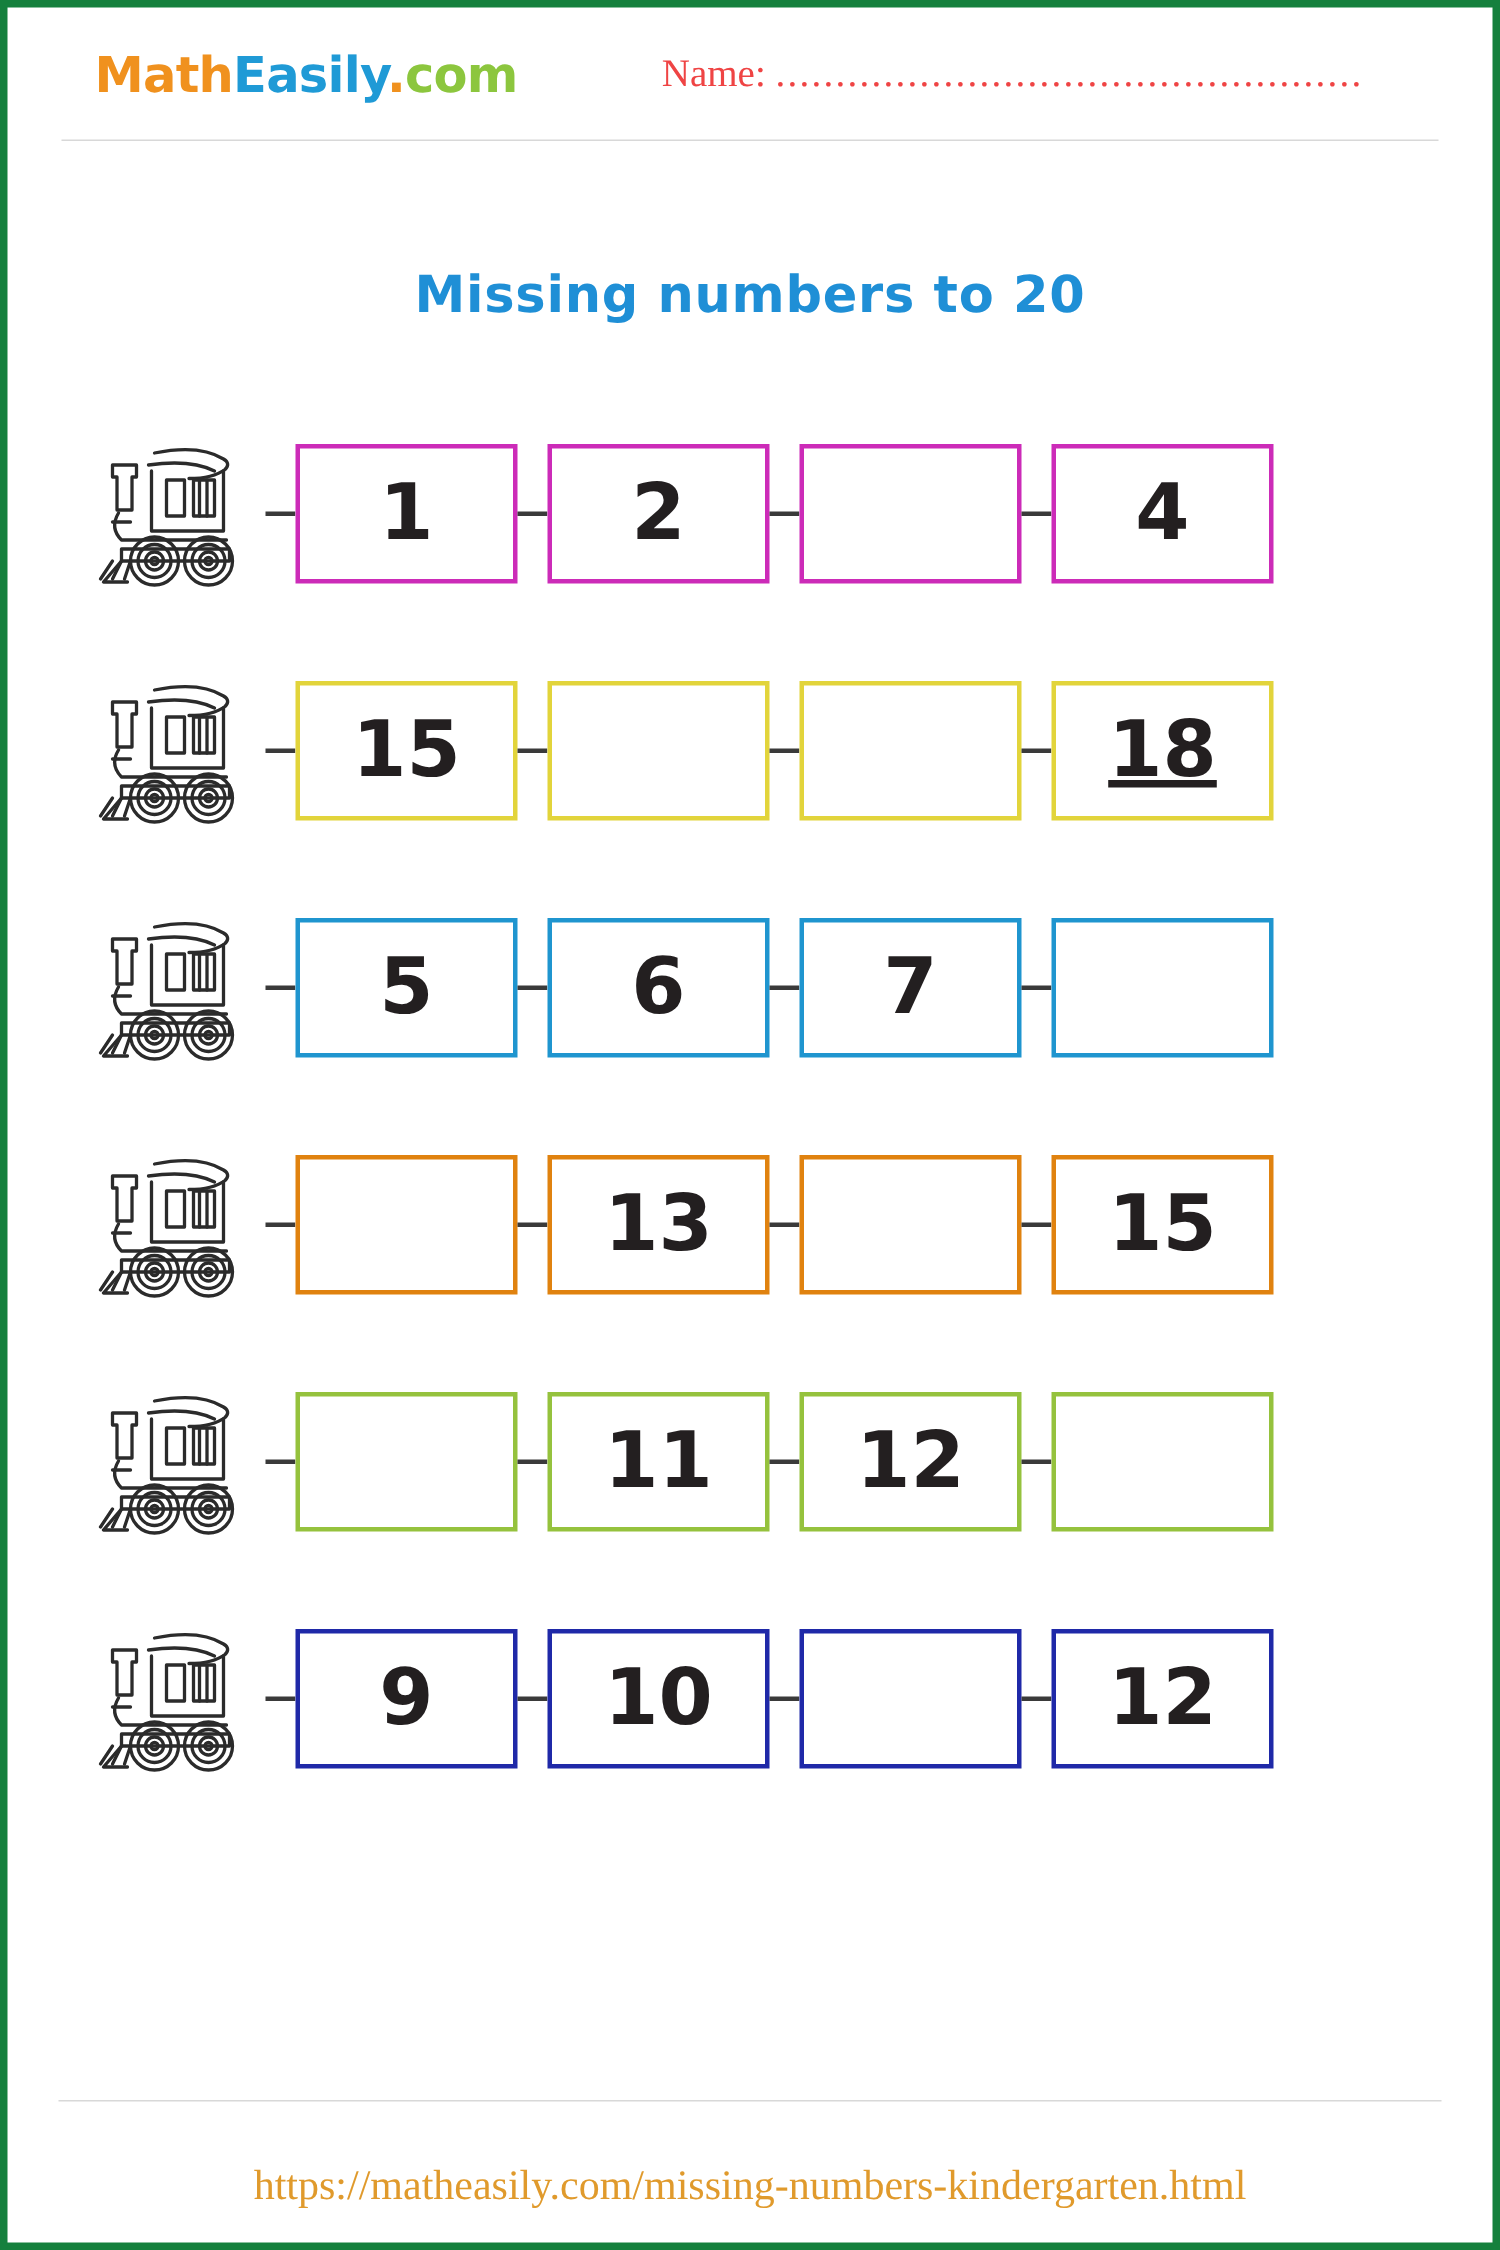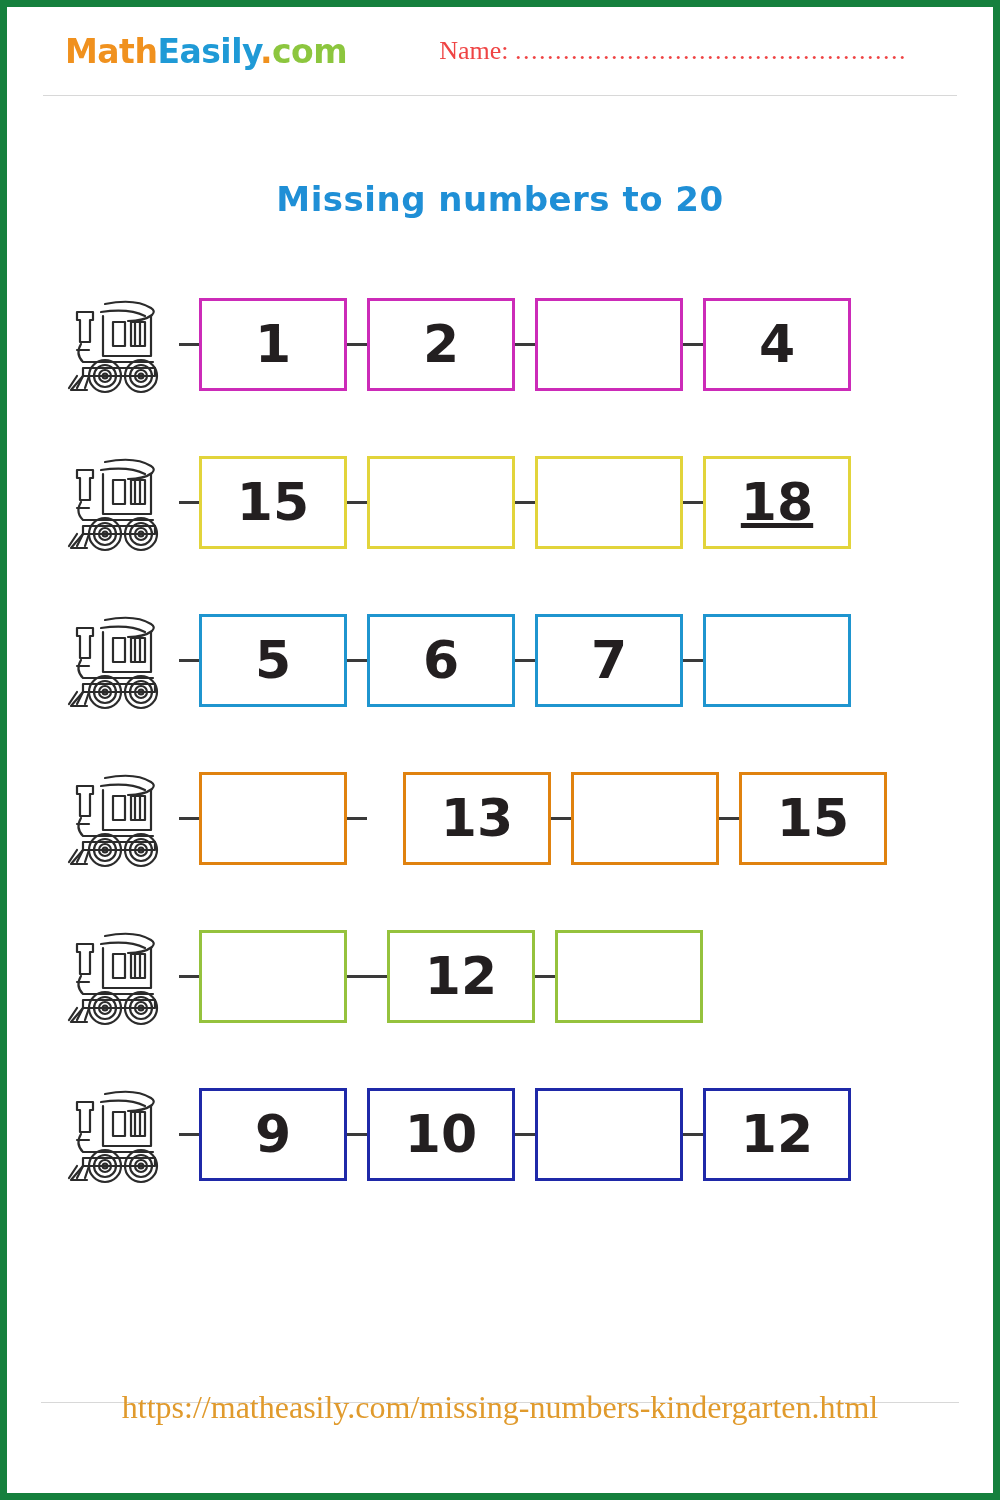--- a/index.html
+++ b/index.html
@@ -11,21 +11,21 @@
     height: 1500px;
     background: #ffffff;
     font-family: "Liberation Sans", sans-serif;
     overflow: hidden;
   }
   .page {
     position: relative;
     width: 1000px;
     height: 1500px;
     box-sizing: border-box;
-    border: 7px solid #15803d;
+    border: 5px solid #15803d;
     background: #ffffff;
   }
   .sheet {
     position: absolute;
     inset: 0;
     padding: 0 34px;
     box-sizing: border-box;
   }
 
   
@@ -118,24 +118,24 @@
     left: 34px;
     right: 34px;
     top: 1395px;
     height: 1px;
     background: #d8d8d8;
   }
   .footer {
     position: absolute;
     left: 0;
     right: 0;
-    top: 1382px;
+    top: 1437px;
     text-align: center;
     font-family: "Liberation Serif", serif;
-    font-size: 32px;
+    font-size: 28px;
     color: #e09a2c;
   }
 </style>
 </head>
 <body>
 
 <div class="page">
   <div class="sheet">
 
     <div class="header">
@@ -316,21 +316,21 @@
     <circle cx="80" cy="86" r="16"></circle>
     <circle cx="80" cy="86" r="11"></circle>
     <circle cx="80" cy="86" r="6"></circle>
     <circle cx="80" cy="86" r="2.4"></circle>
   </g>
 </svg>
           </div>
           <div class="dash"></div>
           <div class="box" style="border-color: rgb(224, 130, 15);"></div>
           <div class="dash"></div>
-          <div class="box" style="border-color: rgb(224, 130, 15); margin-left: 36px;">13</div>
+          <div class="box" style="border-color: rgb(224, 130, 15);">13</div>
           <div class="dash"></div>
           <div class="box" style="border-color: rgb(224, 130, 15);"></div>
           <div class="dash"></div>
           <div class="box" style="border-color: rgb(224, 130, 15);">15</div>
         </div>
         <div class="row">
           <div class="train">
 <svg viewBox="0 0 116 108" width="116" height="108" aria-hidden="true">
   <g fill="none" stroke="#2b2b2b" stroke-width="2.2" stroke-linecap="round" stroke-linejoin="round">
 
@@ -360,20 +360,21 @@
     <circle cx="80" cy="86" r="16"></circle>
     <circle cx="80" cy="86" r="11"></circle>
     <circle cx="80" cy="86" r="6"></circle>
     <circle cx="80" cy="86" r="2.4"></circle>
   </g>
 </svg>
           </div>
           <div class="dash"></div>
           <div class="box" style="border-color: rgb(149, 194, 61);"></div>
           <div class="dash"></div>
+          <div class="box" style="border-color: rgb(149, 194, 61);">11</div>
           <div class="dash"></div>
           <div class="box" style="border-color: rgb(149, 194, 61);">12</div>
           <div class="dash"></div>
           <div class="box" style="border-color: rgb(149, 194, 61);"></div>
         </div>
         <div class="row">
           <div class="train">
 <svg viewBox="0 0 116 108" width="116" height="108" aria-hidden="true">
   <g fill="none" stroke="#2b2b2b" stroke-width="2.2" stroke-linecap="round" stroke-linejoin="round">
 

